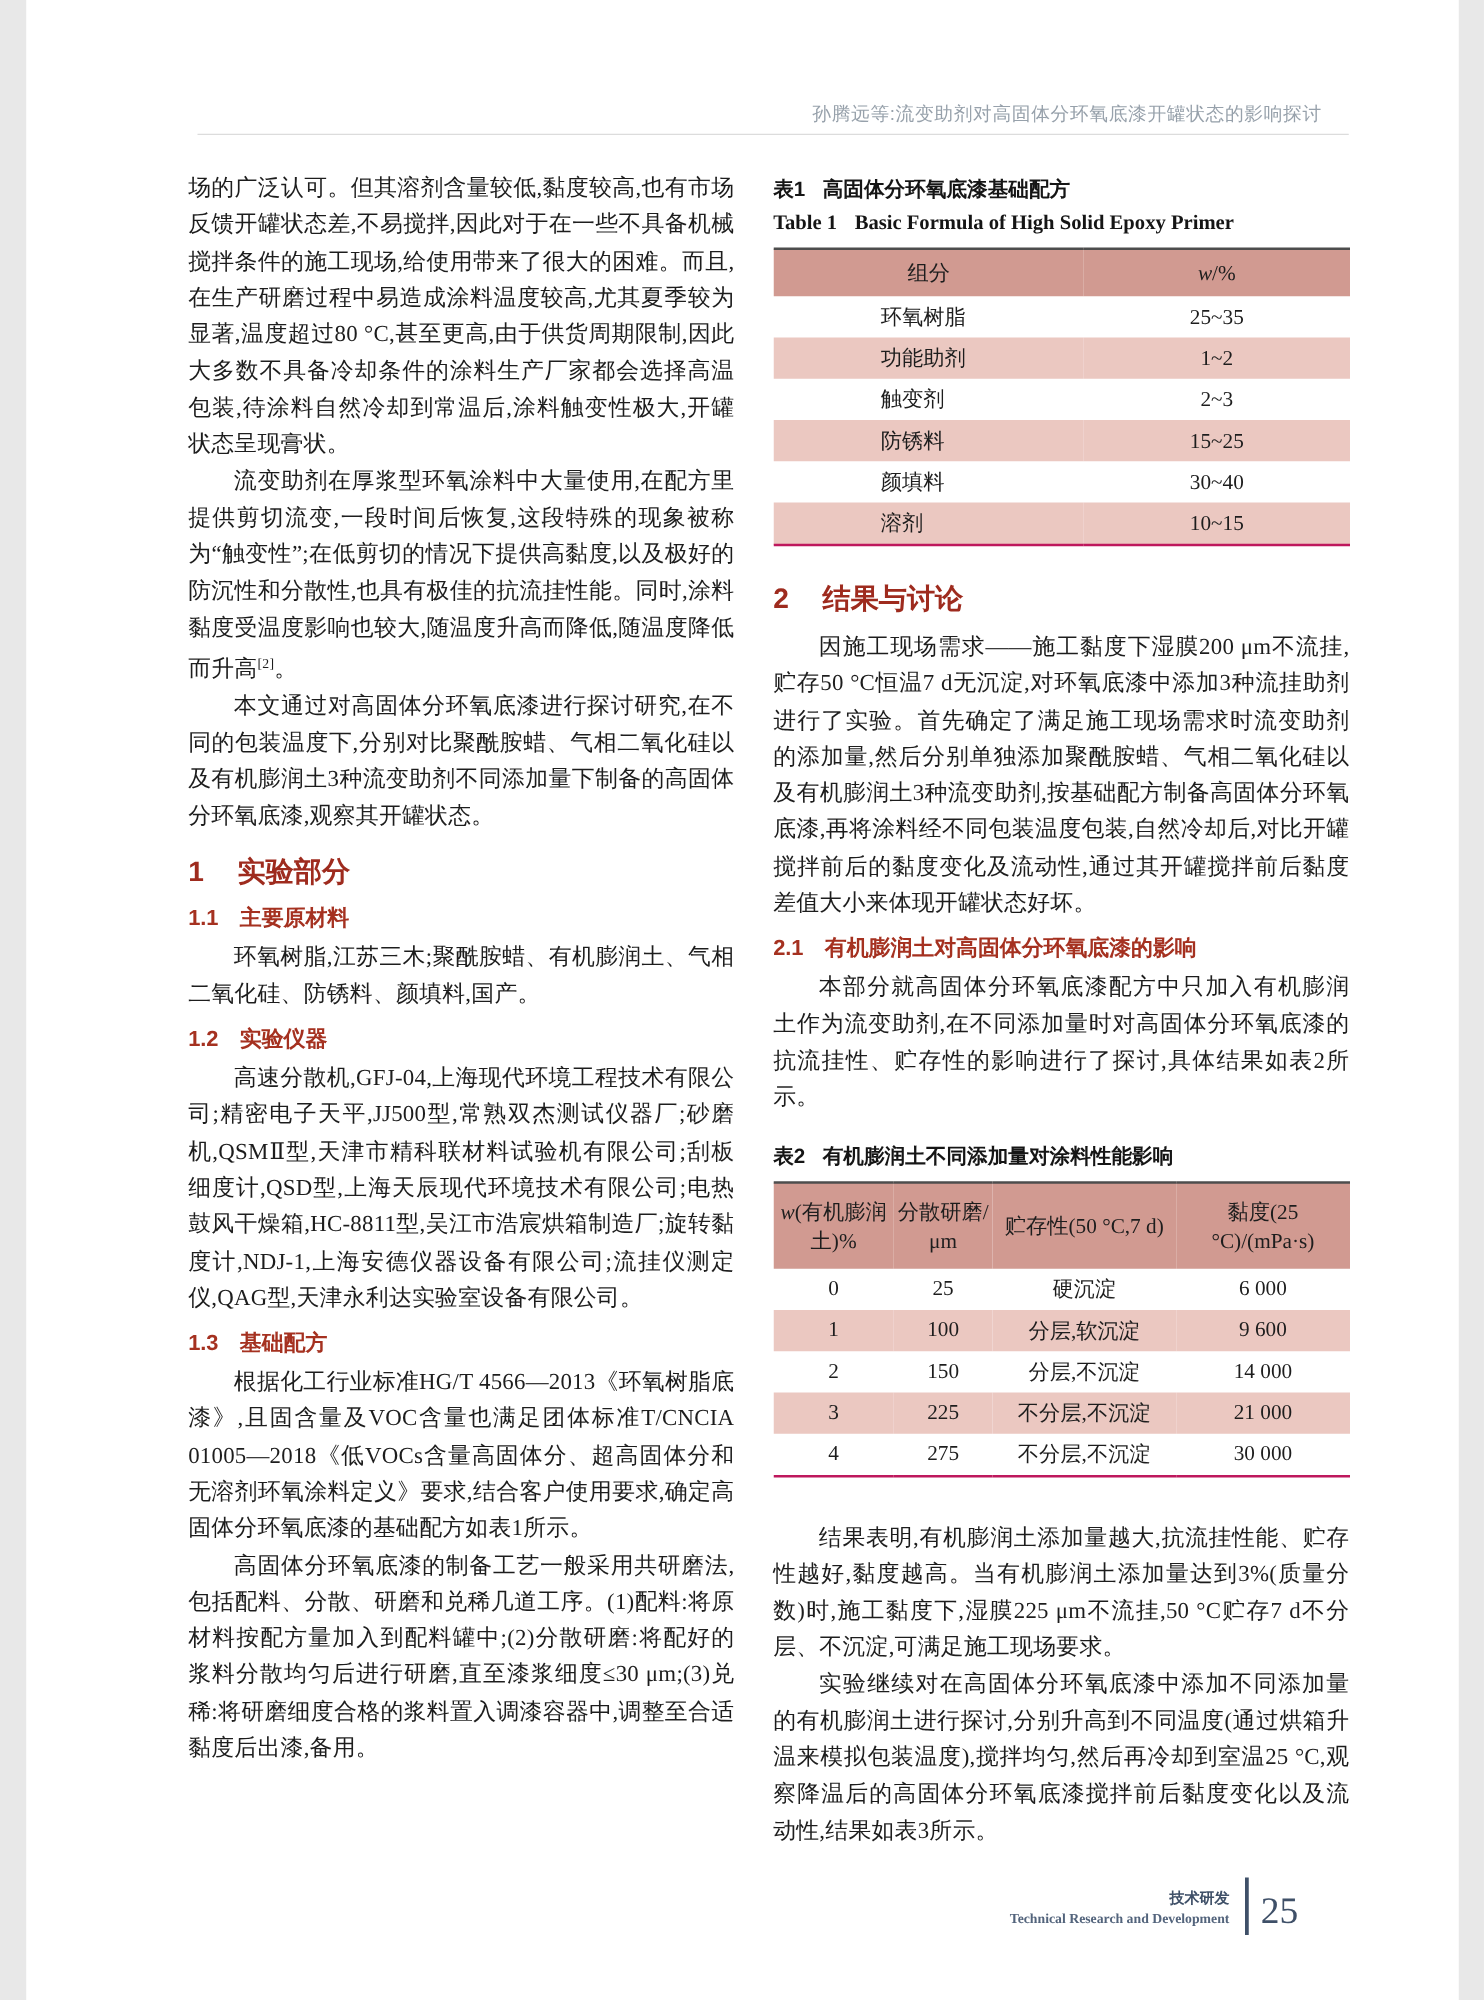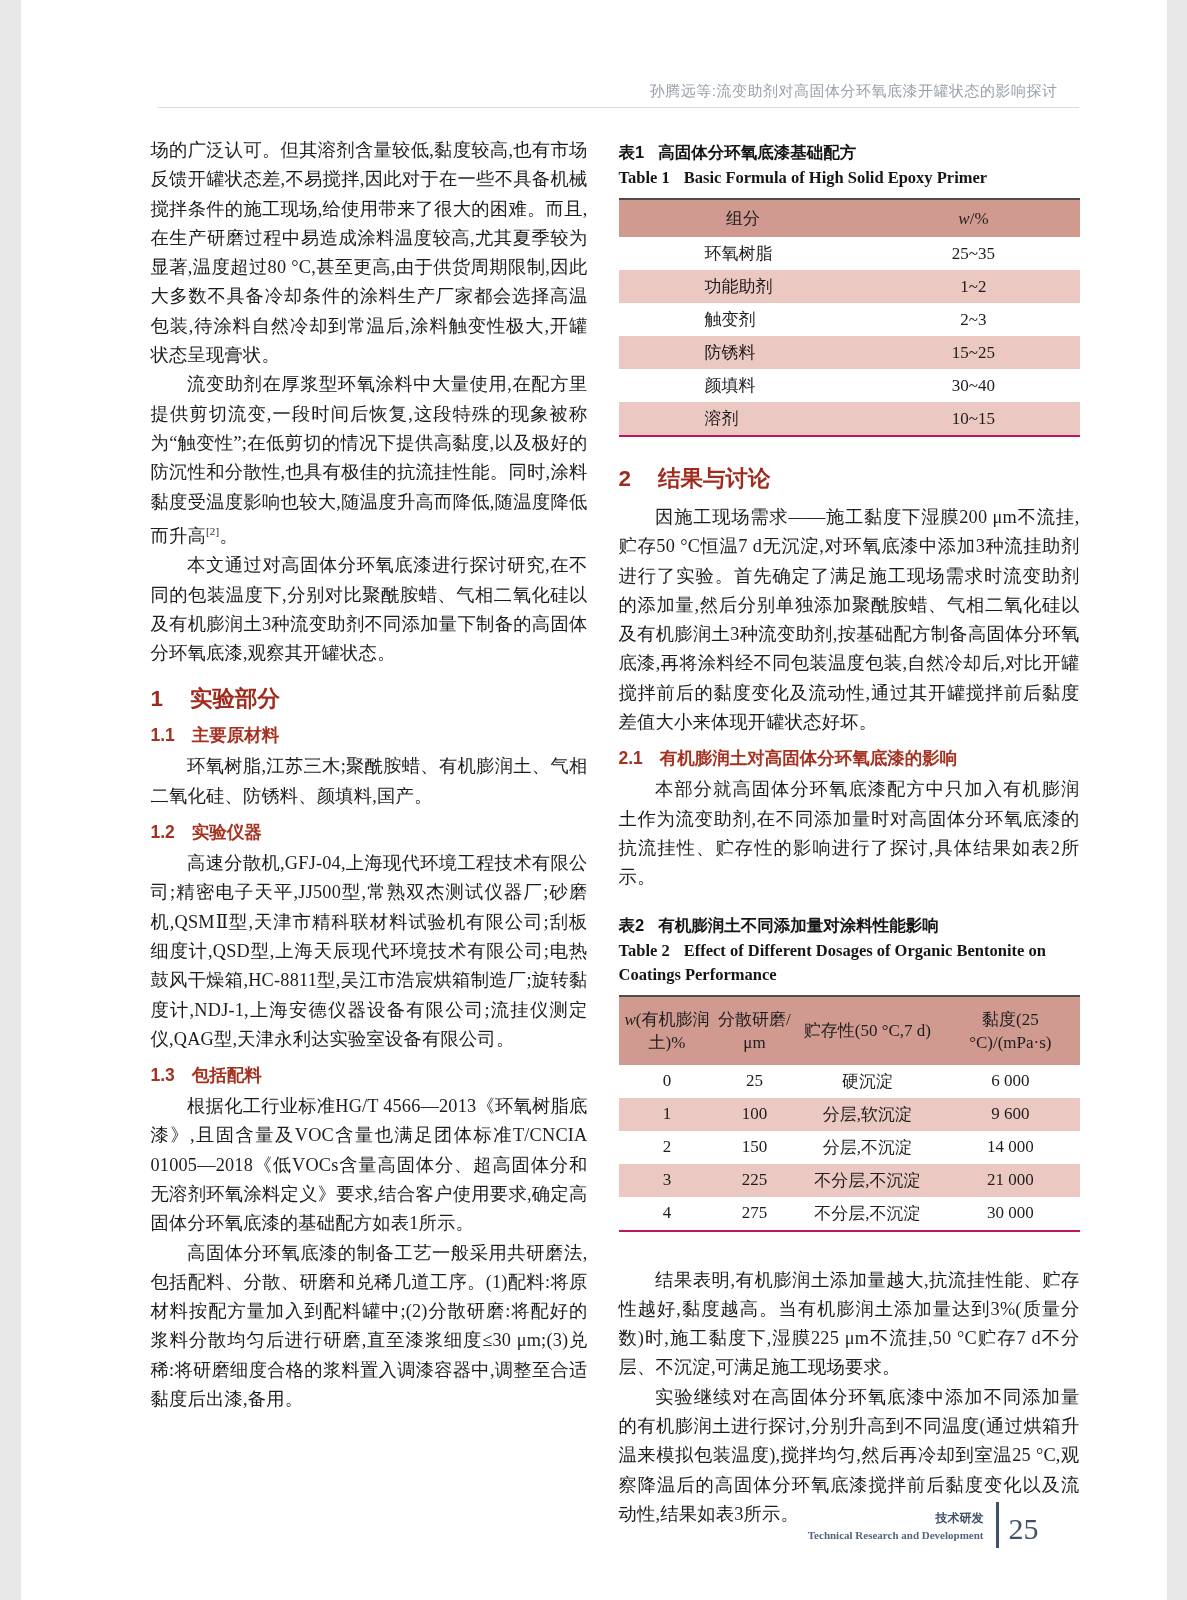--- a/index.html
+++ b/index.html
@@ -126,21 +126,21 @@
       <p class="para">环氧树脂,江苏三木;聚酰胺蜡、有机膨润土、气相二氧化硅、防锈料、颜填料,国产。</p>
 
       <div class="h-sub">
         <span class="num">1.2</span>
         <span>实验仪器</span>
       </div>
       <p class="para">高速分散机,GFJ-04,上海现代环境工程技术有限公司;精密电子天平,JJ500型,常熟双杰测试仪器厂;砂磨机,QSMⅡ型,天津市精科联材料试验机有限公司;刮板细度计,QSD型,上海天辰现代环境技术有限公司;电热鼓风干燥箱,HC-8811型,吴江市浩宸烘箱制造厂;旋转黏度计,NDJ-1,上海安德仪器设备有限公司;流挂仪测定仪,QAG型,天津永利达实验室设备有限公司。</p>
 
       <div class="h-sub">
         <span class="num">1.3</span>
-        <span>包括配料</span>
+        <span>基础配方</span>
       </div>
       <p class="para">根据化工行业标准HG/T 4566—2013《环氧树脂底漆》,且固含量及VOC含量也满足团体标准T/CNCIA 01005—2018《低VOCs含量高固体分、超高固体分和无溶剂环氧涂料定义》要求,结合客户使用要求,确定高固体分环氧底漆的基础配方如表1所示。</p>
 
       <p class="para">高固体分环氧底漆的制备工艺一般采用共研磨法,包括配料、分散、研磨和兑稀几道工序。(1)配料:将原材料按配方量加入到配料罐中;(2)分散研磨:将配好的浆料分散均匀后进行研磨,直至漆浆细度≤30 μm;(3)兑稀:将研磨细度合格的浆料置入调漆容器中,调整至合适黏度后出漆,备用。</p>
     </div>
 
     <div class="col-right">
 
       <div class="cap">
         <div class="cap-cn"><span class="lbl">表1</span><span>高固体分环氧底漆基础配方</span></div>
@@ -189,21 +189,20 @@
       <p class="para">因施工现场需求——施工黏度下湿膜200 μm不流挂,贮存50 °C恒温7 d无沉淀,对环氧底漆中添加3种流挂助剂进行了实验。首先确定了满足施工现场需求时流变助剂的添加量,然后分别单独添加聚酰胺蜡、气相二氧化硅以及有机膨润土3种流变助剂,按基础配方制备高固体分环氧底漆,再将涂料经不同包装温度包装,自然冷却后,对比开罐搅拌前后的黏度变化及流动性,通过其开罐搅拌前后黏度差值大小来体现开罐状态好坏。</p>
 
       <div class="h-sub">
         <span class="num">2.1</span>
         <span>有机膨润土对高固体分环氧底漆的影响</span>
       </div>
       <p class="para">本部分就高固体分环氧底漆配方中只加入有机膨润土作为流变助剂,在不同添加量时对高固体分环氧底漆的抗流挂性、贮存性的影响进行了探讨,具体结果如表2所示。</p>
 
       <div class="cap tbl-block">
         <div class="cap-cn"><span class="lbl">表2</span><span>有机膨润土不同添加量对涂料性能影响</span></div>
-        <div class="cap-en"><span class="lbl">Table 2</span><span>Effect of Different Dosages of Organic Bentonite on Coatings Performance</span></div>
       </div>
 
       <table class="paper-tbl" id="table2">
         <thead>
           <tr>
             <th class="k1"><i>w</i><span>(有机膨润土)%</span></th>
             <th class="k2">分散研磨/μm</th>
             <th class="k3">贮存性(50 °C,7 d)</th>
             <th class="k4">黏度(25 °C)/(mPa·s)</th>
           </tr>

